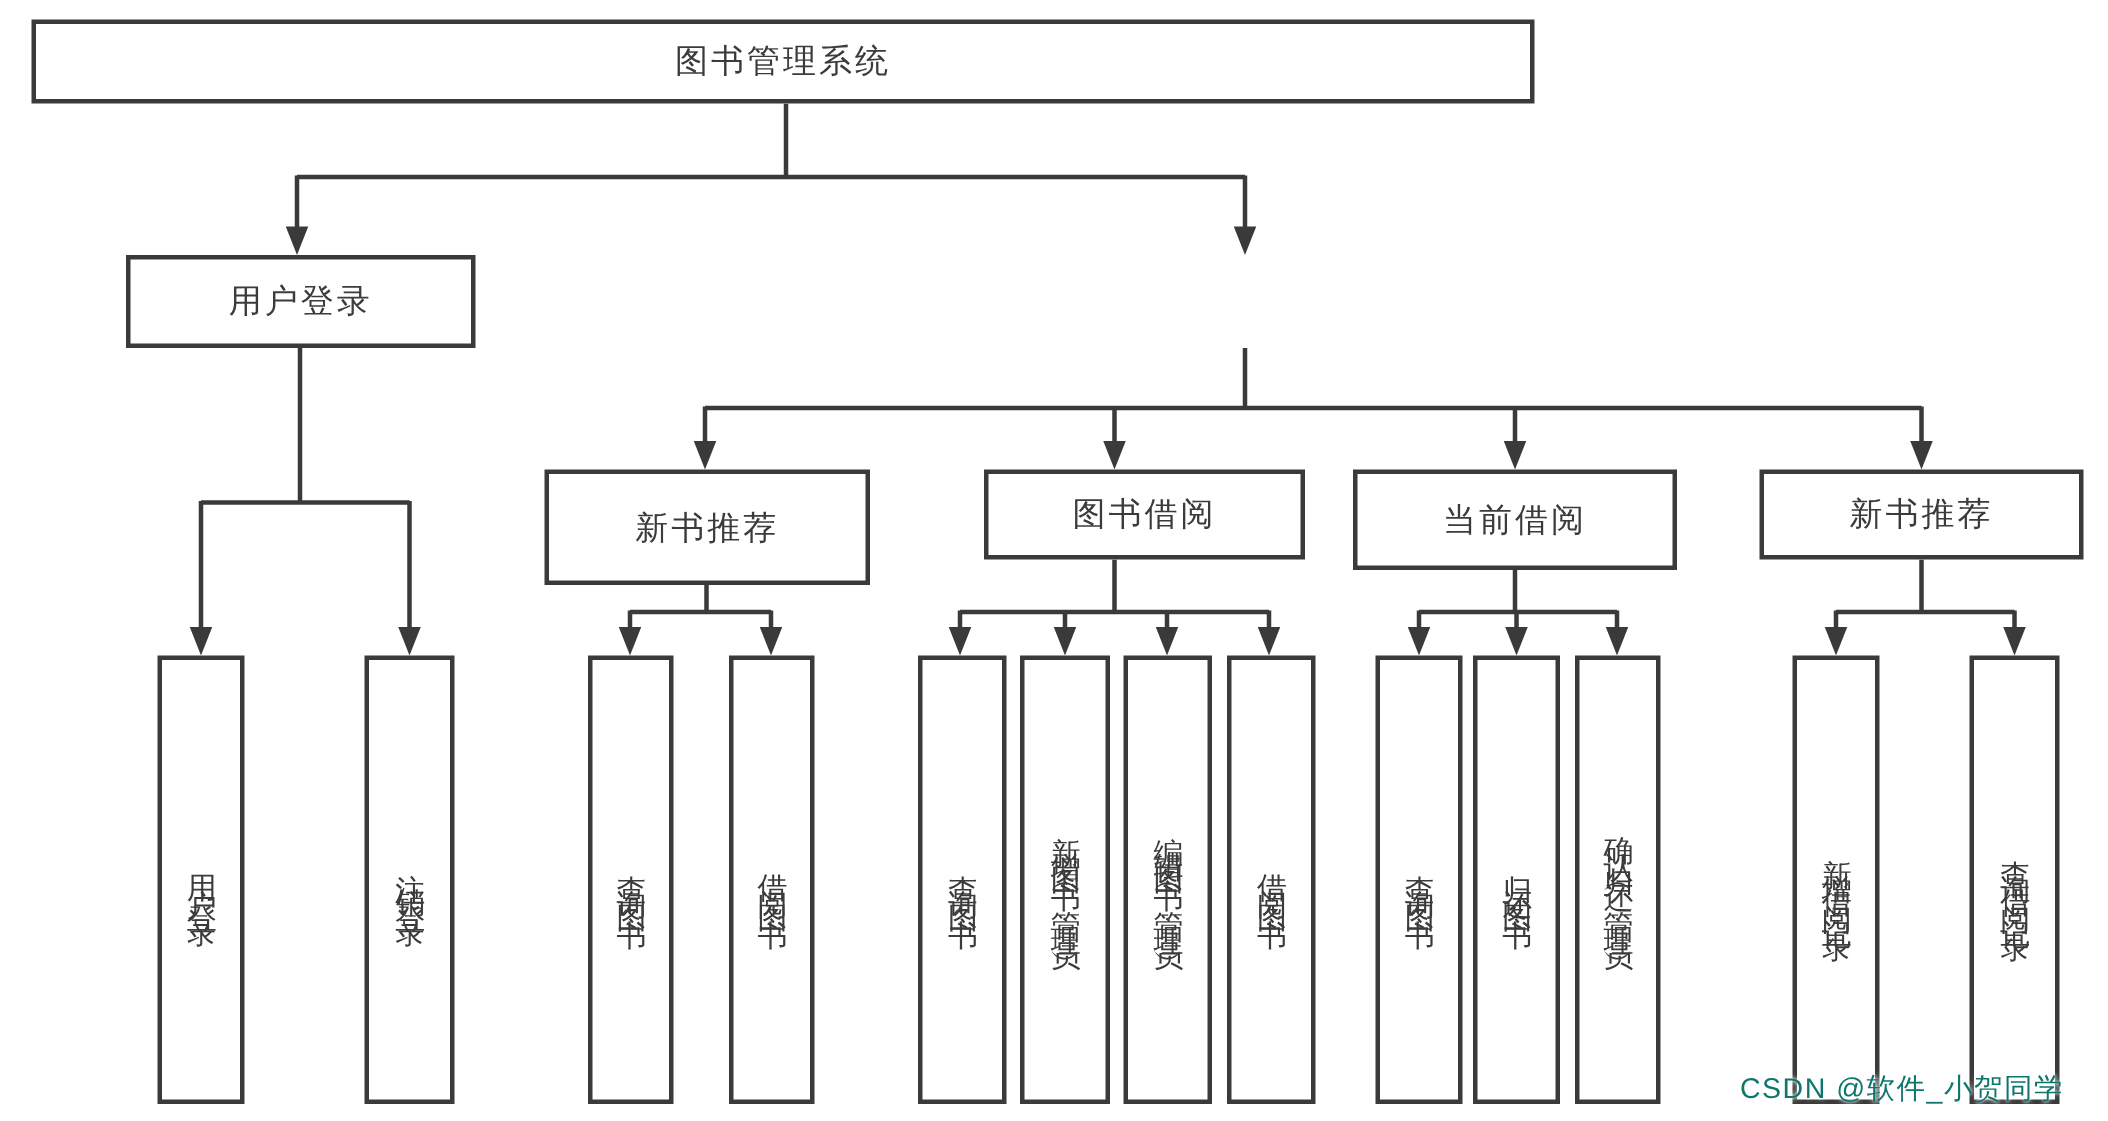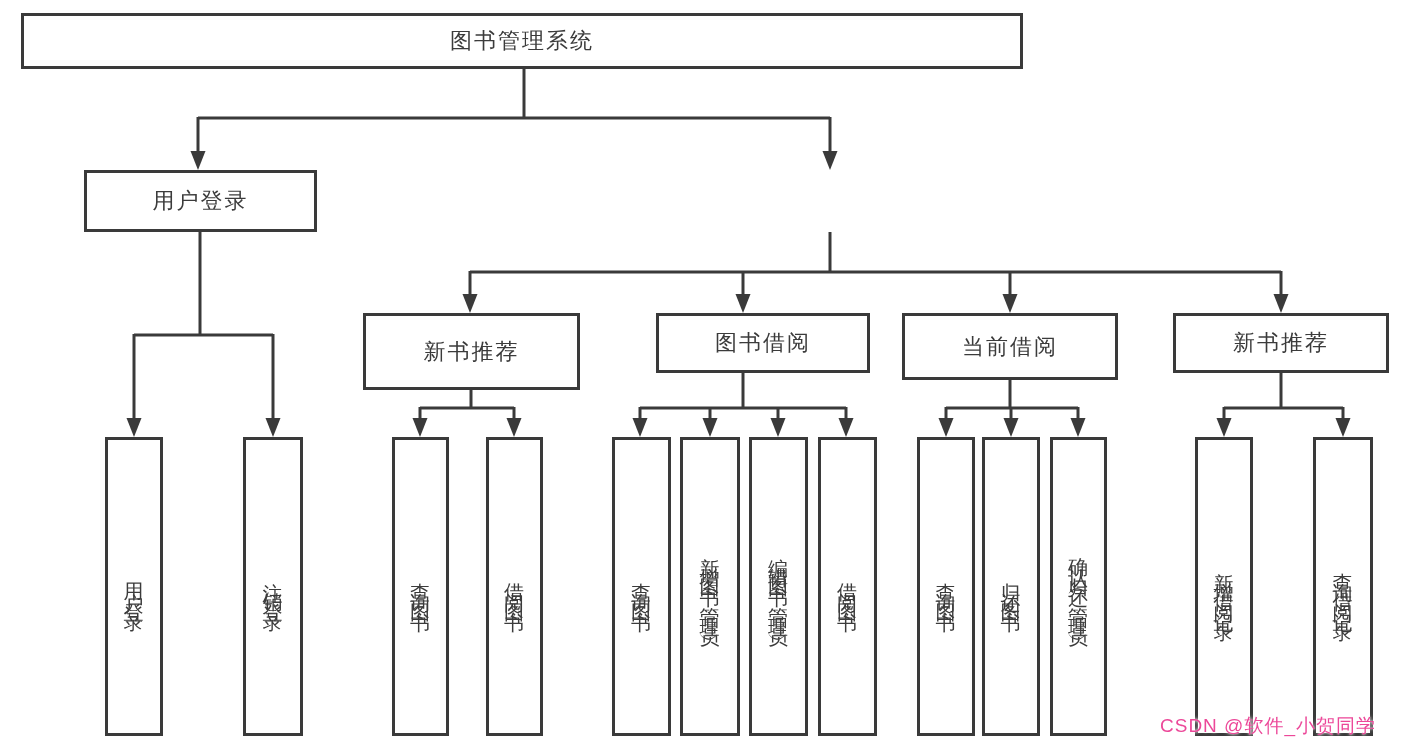--- a/index.html
+++ b/index.html
@@ -27,21 +27,21 @@
     font-size:20px;
     letter-spacing:10px;
     line-height:1;
     color:#3b3b3b;
     white-space:nowrap;
   }
   .watermark{
     position:absolute;
     left:1160px;top:713px;
     font-size:19px;
-    color:#ec4899;
+    color:#0f766e;
     letter-spacing:1px;
     white-space:nowrap;
     text-shadow:0 0 4px #ffffff,0 0 2px #ffffff;
   }
 </style>
 </head>
 <body>
 
 <div class="canvas">
 

